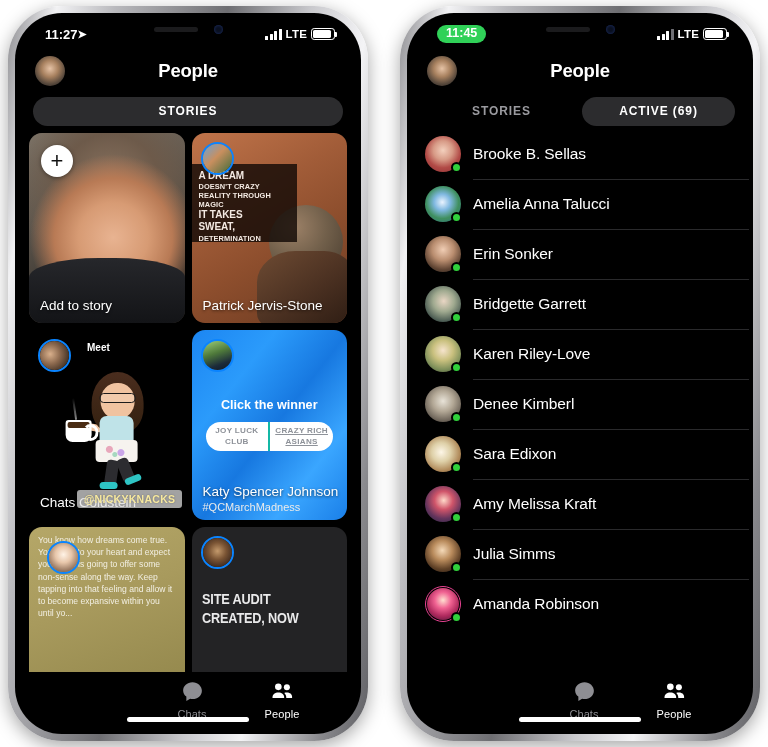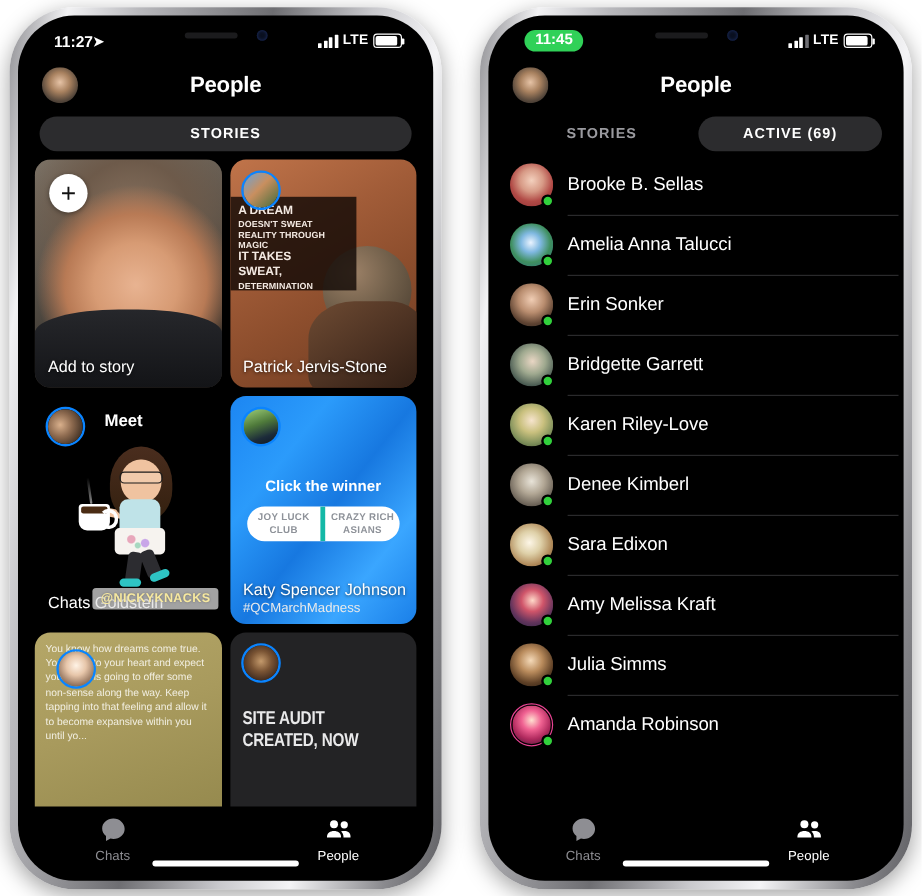--- a/index.html
+++ b/index.html
@@ -258,21 +258,21 @@
     z-index: 5;
     overflow: hidden;
   }
   .quote-box .big { font-size: 10px; display: block; letter-spacing: -.1px; }
 
   
   .c-meet { background: #000000; }
   .meet-title {
     position: absolute;
     top: 12px; left: 58px;
-    color: #fff; font-size: 14px; font-weight: bold;
+    color: #fff; font-size: 10px; font-weight: bold;
     z-index: 7;
     text-align: center;
   }
   .bitmoji {
     position: absolute;
     left: 48%; top: 22%;
     transform: translateX(-40%);
     width: 86px; height: 116px;
   }
   .bm-hair {
@@ -374,21 +374,21 @@
     z-index:6;
     overflow:hidden;
   }
   .poll-opt {
     flex:1;
     display:flex; align-items:center; justify-content:center; text-align:center;
     font-size: 8.1px; font-weight: bold; color:#8e9299;
     letter-spacing:.3px; line-height:1.3;
     padding: 0 3px;
   }
-  .poll-opt + .poll-opt { border-left: 4px solid #14b8a6; }
+  .poll-opt + .poll-opt { border-left: 2px solid #14b8a6; text-decoration: underline; }
   .poll-tag {
     position:absolute; left: 11px; bottom: 7px;
     color: #eaeaea; font-size: 11px; z-index:7;
   }
   .card-name.two { bottom: 20px; }
 
   
   .c-khaki {
     background: linear-gradient(160deg,#b5a768 0%,#a89a5d 40%,#8e8348 100%);
   }
@@ -460,21 +460,21 @@
     color: #fff;
     font-size: 15.5px;
     letter-spacing: -.1px;
   }
 
   
   .tabbar {
     flex: 0 0 58px;
     display: flex;
     align-items: center;
-    justify-content: space-between;
+    justify-content: flex-end;
     padding: 0 30px 4px;
     background: #000;
   }
   .tab {
     display: flex;
     flex-direction: column;
     align-items: center;
     gap: 4px;
     width: 90px;
   }
@@ -560,21 +560,21 @@
           <div class="face-shirt"></div>
           <div class="plus-btn">+</div>
           <div class="card-name">Add to story</div>
         </div>
 
         <div class="card c-patrick">
           <div class="ant-ball"></div>
           <div class="ant-rock"></div>
           <div class="quote-box">
             <span class="big">A DREAM</span>
-            <span>DOESN'T SWEAT</span><br>
+            <span>DOESN'T CRAZY</span><br>
             <span>REALITY THROUGH MAGIC</span>
             <span class="big">IT TAKES</span>
             <span class="big">SWEAT,</span>
             <span>DETERMINATION</span><br>
             
             
           </div>
           <div class="ring">
                 <div class="ph-group"></div>
               </div>

